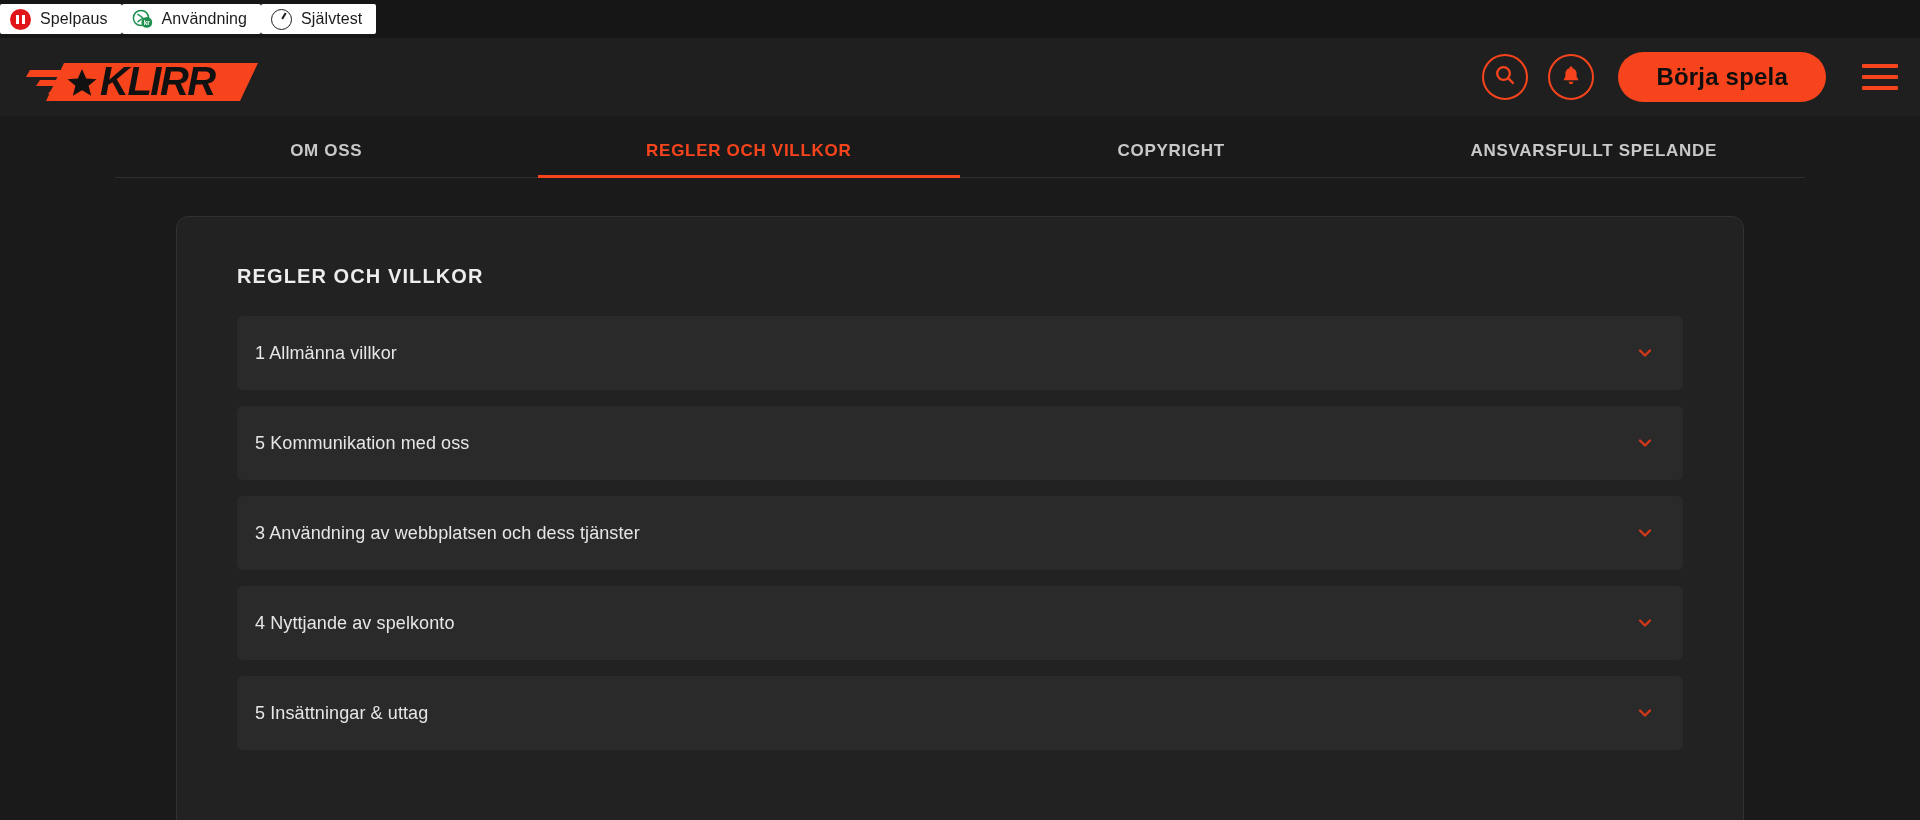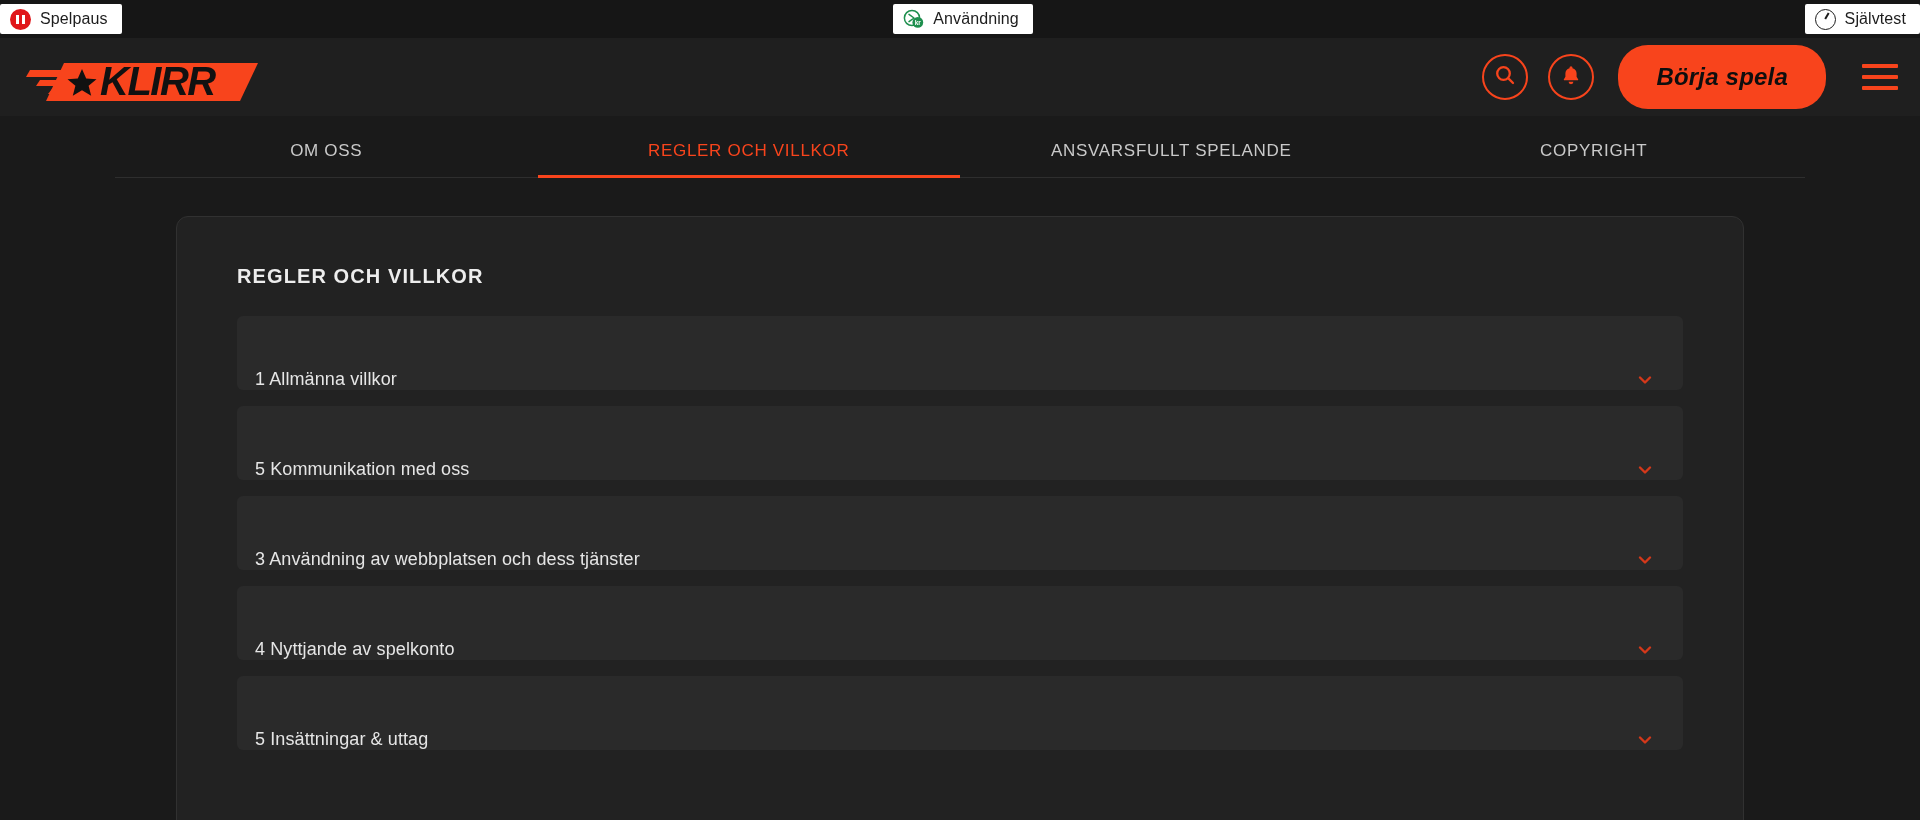--- a/index.html
+++ b/index.html
@@ -7,22 +7,22 @@
     width:1920px; height:820px;
     background:#1a1a1a;
     font-family:"Liberation Sans", sans-serif;
     overflow:hidden;
   }
 
   
   .reg-bar{
     height:38px; width:100%;
     background:#161616;
-    display:flex; align-items:center; justify-content:space-between;
-    gap:12px;
+    display:flex; align-items:center; justify-content:flex-start;
+    gap:0;
   }
   .reg-chip{
     background:#ffffff;
     height:30px;
     display:flex; align-items:center; gap:9px;
     padding:0 14px 0 10px;
     border-radius:2px;
     cursor:pointer;
   }
   .reg-chip .reg-label{
@@ -63,24 +63,23 @@
   .icon-btn{
     width:46px;height:46px;border-radius:50%;
     border:2px solid #f8441c;
     display:flex;align-items:center;justify-content:center;
     cursor:pointer; background:transparent;
   }
   .cta{
     background:#f8441c; color:#0e0e0e;
     font-size:24px; font-weight:bold;
     border:none; border-radius:30px;
-    height:64px; padding:0 38px;
+    height:50px; padding:0 38px;
     cursor:pointer; letter-spacing:.2px;
     margin-left:4px;
-    font-style:italic;
   }
   .burger{
     width:36px;height:26px;display:flex;flex-direction:column;
     justify-content:space-between;cursor:pointer;margin-left:16px;
   }
   .burger i{display:block;height:4px;background:#f8441c;border-radius:1px;}
 
   
   .tabs{
     background:#1a1a1a;
@@ -89,21 +88,21 @@
     height:62px;
     position:relative;
   }
   .tabs::after{
     content:""; position:absolute; left:115px; right:115px; bottom:0;
     height:1px; background:#2e2e2e;
   }
   .tab{
     flex:1 1 0;
     text-align:center;
-    font-size:17px; font-weight:normal; letter-spacing:.7px;
+    font-size:17px; font-weight:bold; letter-spacing:.7px;
     color:#c9c9c9;
     padding-bottom:17px;
     cursor:pointer; position:relative;
     white-space:nowrap;
   }
   .tab.active{ color:#f8441c; }
   .tab.active::after{
     content:""; position:absolute; left:0; right:0; bottom:0;
     height:3px; background:#f8441c; z-index:2;
   }
@@ -118,21 +117,21 @@
     height:700px;
   }
   .panel-title{
     color:#ededed; font-size:20px; font-weight:bold;
     letter-spacing:1.1px; margin-bottom:28px;
   }
   .acc-item{
     background:#2a2a2a;
     border-radius:6px;
     height:74px;
-    display:flex; align-items:flex-end;
+    display:flex; align-items:center;
     padding:0 28px 0 18px;
     margin-bottom:16px;
     cursor:pointer;
   }
   .acc-label{
     color:#e6e6e6; font-size:18px; font-weight:400; letter-spacing:.1px;
   }
   .acc-chev{ margin-left:auto; width:20px; height:20px; flex:0 0 auto; }
 </style>
 </head>
@@ -213,22 +212,22 @@
         <i></i>
         <i></i>
     </div>
 
   </div>
 </div>
 
 <div class="tabs">
   <div class="tab">OM OSS</div>
   <div class="tab active">REGLER OCH VILLKOR</div>
+  <div class="tab">COPYRIGHT</div>
   <div class="tab">ANSVARSFULLT SPELANDE</div>
-  <div class="tab">COPYRIGHT</div>
 </div>
 
 <div class="wrap">
   <div class="panel">
 
     <div class="panel-title">REGLER OCH VILLKOR</div>
 
     <div class="acc-item">
       <span class="acc-label">1 Allmänna villkor</span>
       <span class="acc-chev">

